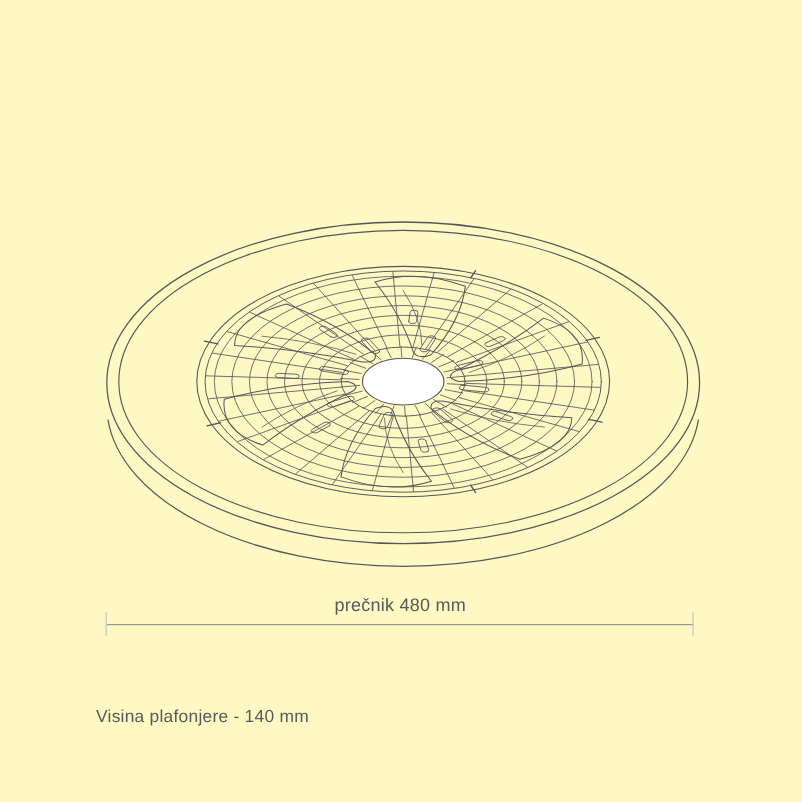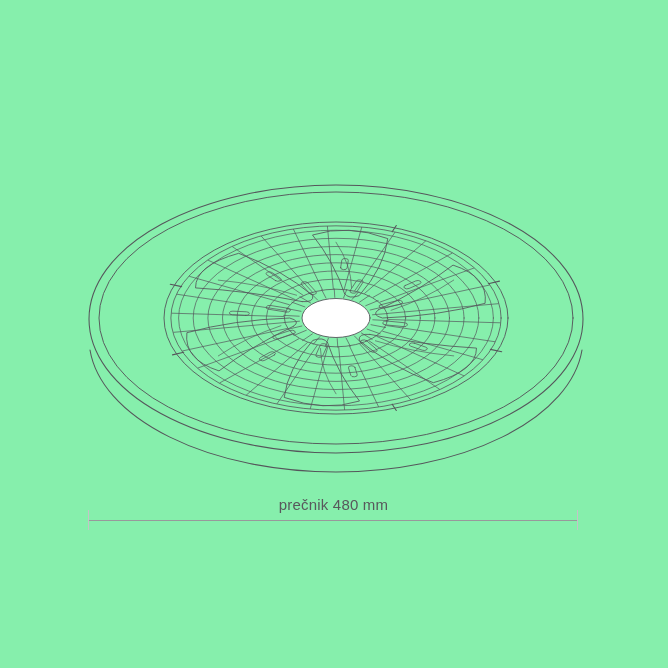--- a/index.html
+++ b/index.html
@@ -5,21 +5,21 @@
   html, body {
     margin: 0;
     padding: 0;
     background: #ffffff;
     font-family: "Liberation Sans", "DejaVu Sans", sans-serif;
   }
   #app {
     position: relative;
     width: 668px;
     height: 668px;
-    background: #86efac;
+    background: #fef9c3;
     overflow: hidden;
   }
   #fan-svg {
     position: absolute;
     left: 0;
     top: 0;
     width: 668px;
     height: 668px;
   }
   .dim-line {
@@ -168,13 +168,14 @@
         <line x1="488.3" y1="283.7" x2="499.5" y2="281.1" stroke-width="1.1"></line>
       </g>
   </svg>
 
   <div class="dim-line" style="background: rgb(152, 152, 155);"></div>
   <div class="dim-tick left" style="background: rgb(196, 196, 199);"></div>
   <div class="dim-tick right" style="background: rgb(196, 196, 199);"></div>
 
   <div class="diameter-label" style="color: rgb(88, 88, 92);">prečnik 480 mm</div>
 
+  <div class="height-label" style="color: rgb(88, 88, 92);">Visina plafonjere - 140 mm</div>
 </div>
 
 </body></html>

